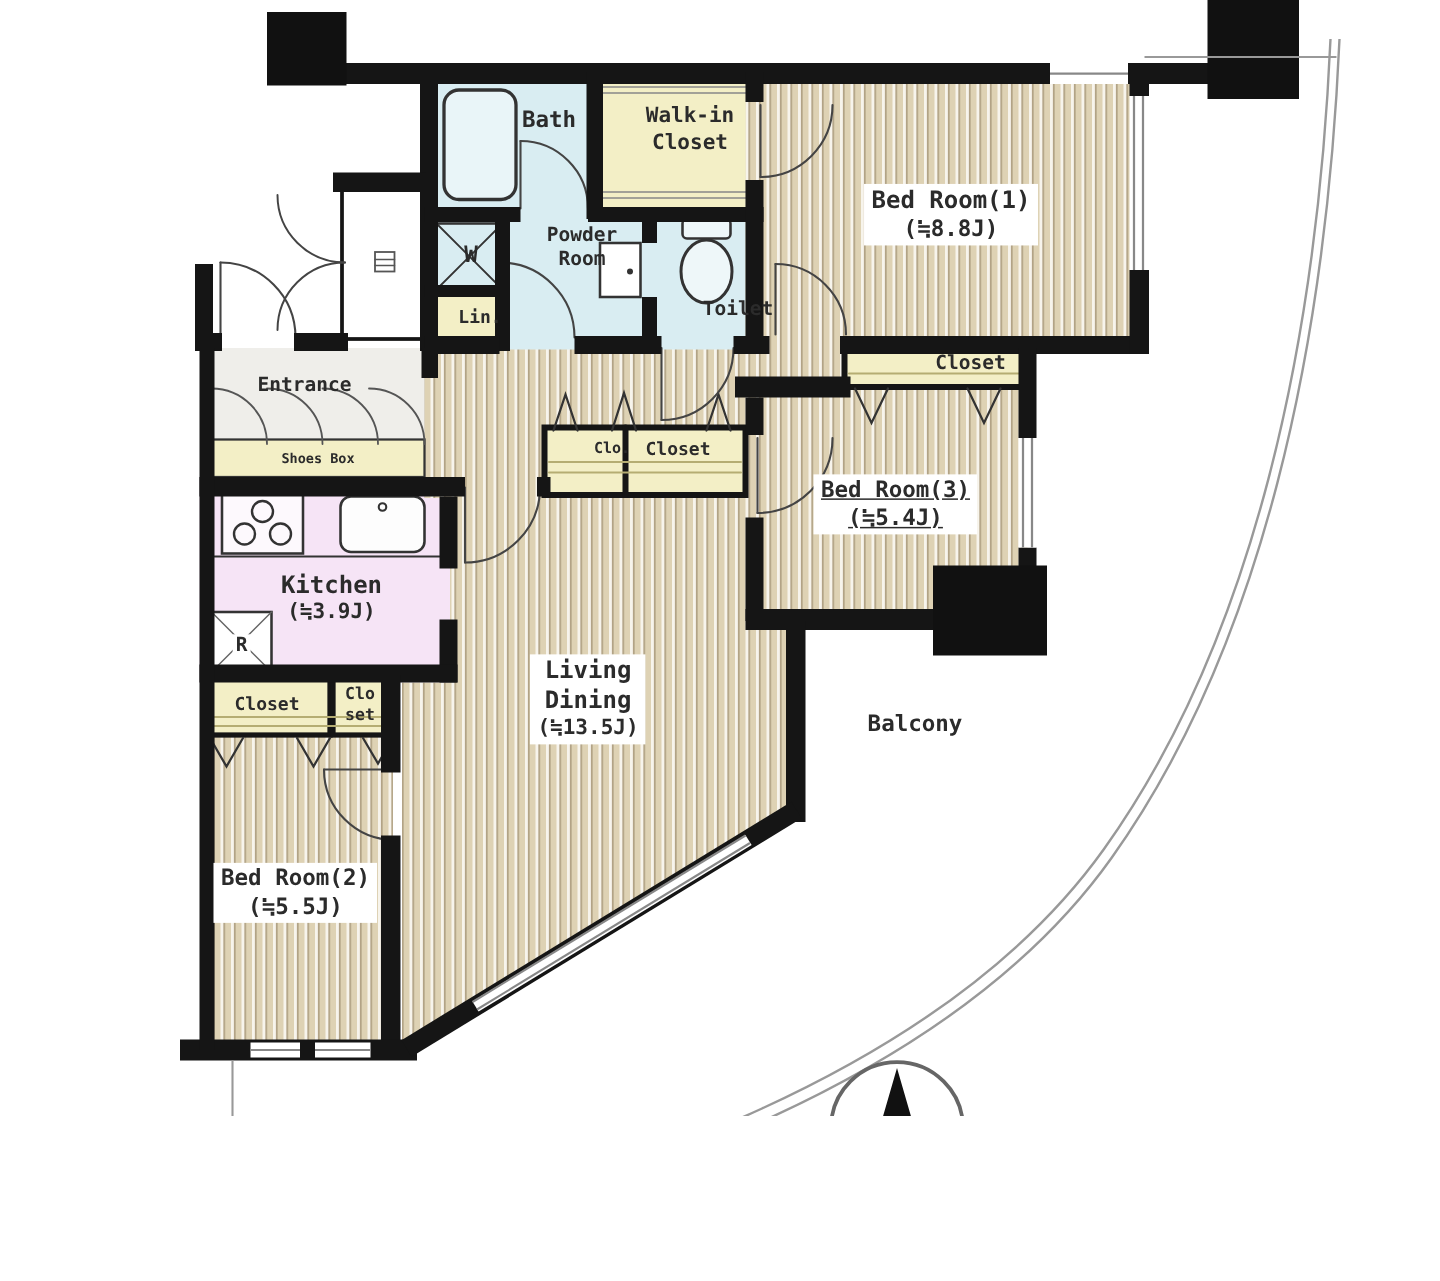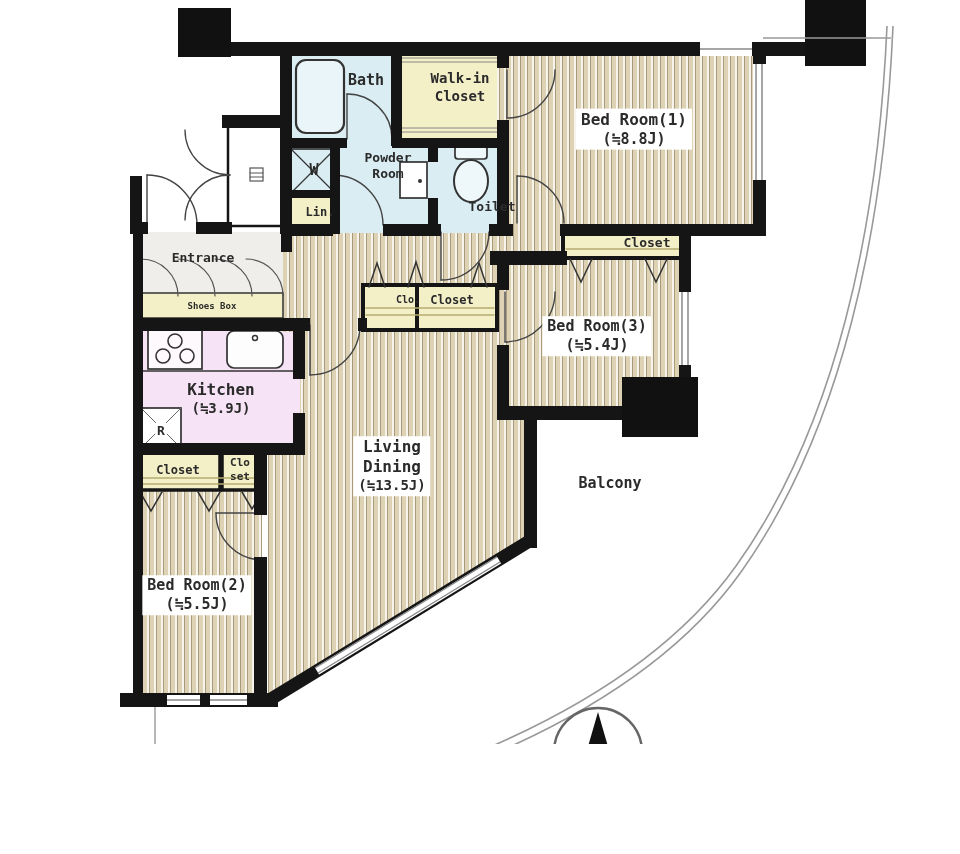--- a/index.html
+++ b/index.html
@@ -216,27 +216,27 @@
   <span>Closet</span>
 </div>
 <div class="lbl fs13" style="left:364px;top:166px;">
   <span>Powder</span>
   <span>Room</span>
 </div>
 <div class="lbl fs15" style="left:314px;top:170px;">W</div>
 <div class="lbl fs12" style="left:308px;top:212px;padding-left:24px;">Lin.</div>
 <div class="lbl fs13" style="left:468px;top:207px;">Toilet</div>
 
-<div class="lbl whitebox" style="left:634px;top:129px;">
+<div class="lbl whitebox" style="left:634px;top:143px;">
   <span class="fs16">Bed Room(1)</span>
   <span class="fs15">(≒8.8J)</span>
 </div>
 <div class="lbl fs13" style="left:623px;top:243px;">Closet</div>
 
-<div class="lbl whitebox" style="left:597px;top:336px;">
+<div class="lbl whitebox" style="left:597px;top:336px;text-decoration:underline;">
   <span class="fs15">Bed Room(3)</span>
   <span class="fs15">(≒5.4J)</span>
 </div>
 
 <div class="lbl fs10" style="left:408px;top:300px;">Clo.</div>
 <div class="lbl fs12" style="left:452px;top:300px;">Closet</div>
 
 <div class="lbl fs13" style="left:179px;top:258px;">Entrance</div>
 <div class="lbl fs9" style="left:212px;top:307px;">Shoes Box</div>
 

